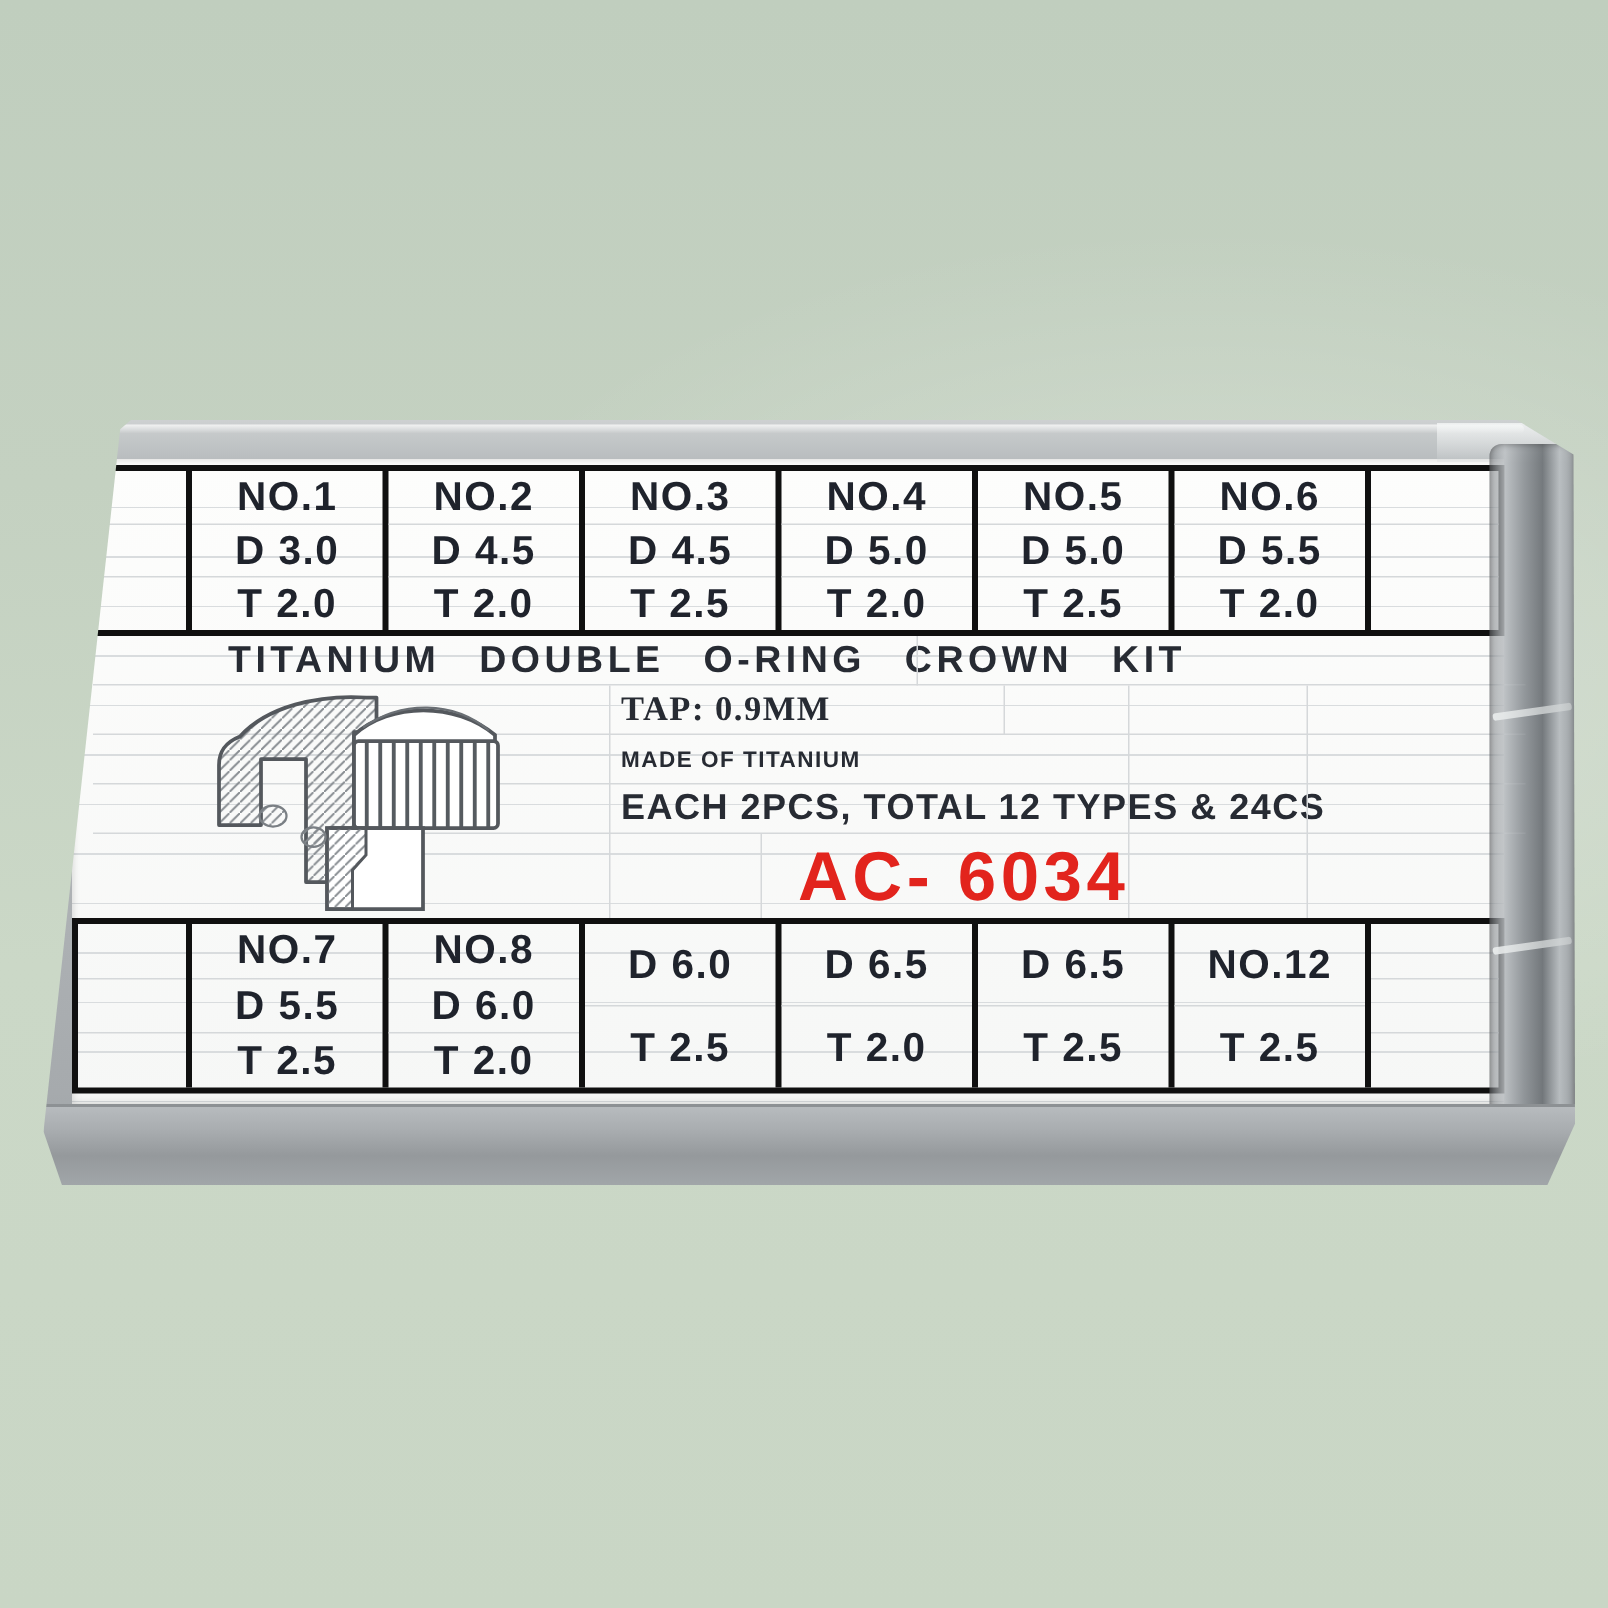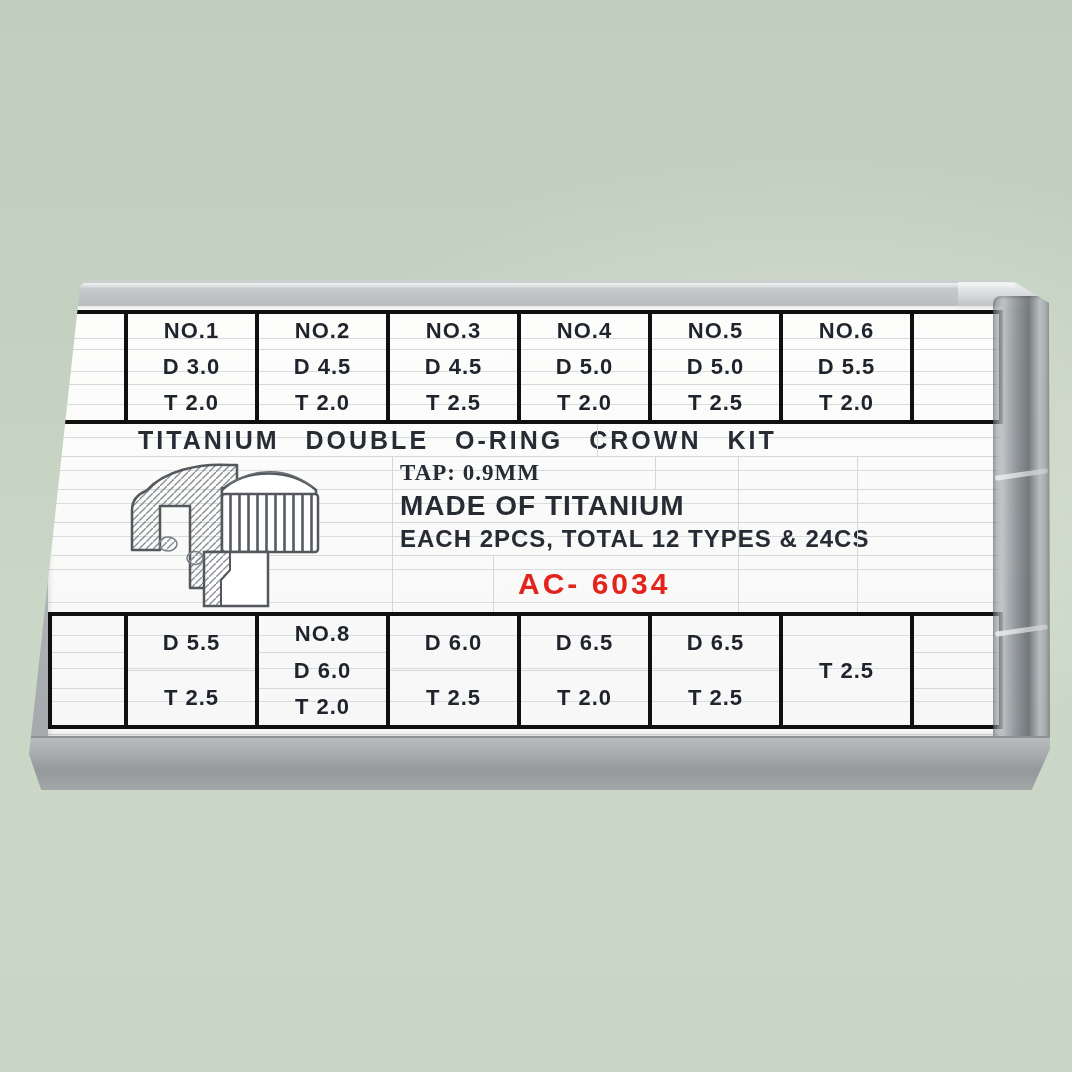--- a/index.html
+++ b/index.html
@@ -52,34 +52,34 @@
   .size-table.bottom{top:306px;height:117px;}
   .size-cell{
     box-sizing:border-box;border-left:4px solid #101010;
     display:flex;flex-direction:column;justify-content:space-around;
     text-align:center;
   }
   .size-cell:first-child{border-left:none;}
   .size-line{
     flex:1;display:flex;align-items:center;justify-content:center;
     border-bottom:1px solid #d5d8da;
-    font-weight:bold;font-size:22px;letter-spacing:1px;color:#1f232c;
+    font-weight:bold;font-size:27px;letter-spacing:1px;color:#1f232c;
   }
   .size-line:last-child{border-bottom:none;}
 
   
-  .mid{position:absolute;left:0;top:118px;width:100%;height:188px;}
+  .mid{position:absolute;left:14px;top:118px;width:100%;height:188px;}
   .mid-row{position:absolute;left:0;width:100%;box-sizing:border-box;border-bottom:1px solid #d5d8da;
     display:flex;align-items:center;font-weight:bold;color:#272b33;}
   .row-title{top:0;height:33px;padding-left:90px;font-size:25px;letter-spacing:3px;word-spacing:16px;}
   .row-tap{top:33px;height:33px;padding-left:352px;font-size:23px;letter-spacing:1px;font-family:Liberation Serif, serif;}
-  .row-made{top:66px;height:33px;padding-left:352px;font-size:28px;letter-spacing:1px;}
+  .row-made{top:66px;height:33px;padding-left:352px;font-size:15px;letter-spacing:1px;}
   .row-each{top:99px;height:33px;padding-left:352px;font-size:24px;letter-spacing:1px;}
   .row-model{top:132px;height:56px;padding-left:470px;border-bottom:none;}
-  .model-text{font-size:30px;font-weight:bold;letter-spacing:3px;color:#e2241d;}
+  .model-text{font-size:46px;font-weight:bold;letter-spacing:3px;color:#e2241d;}
   .vline{position:absolute;width:1px;background:#d5d8da;}
   .crown-wrap{position:absolute;left:70px;top:34px;width:206px;height:152px;}
 
   
   .hinge{
     position:absolute;left:965px;top:16px;width:57px;height:474px;
     background:linear-gradient(90deg,
       rgba(120,124,128,0.55) 0%, rgba(190,194,197,0.85) 18%,
       rgba(140,145,149,0.80) 40%, rgba(105,110,114,0.85) 62%,
       rgba(185,190,193,0.90) 82%, rgba(150,155,158,0.85) 100%);
@@ -191,20 +191,21 @@
         </div>
       </div>
 
       <div class="size-table bottom">
         <div class="size-cell">
           <div class="size-line"></div>
             <div class="size-line"></div>
             <div class="size-line"></div>
         </div>
         <div class="size-cell">
+          <div class="size-line">NO.7</div>
           <div class="size-line">D 5.5</div>
           <div class="size-line">T 2.5</div>
         </div>
         <div class="size-cell">
           <div class="size-line">NO.8</div>
           <div class="size-line">D 6.0</div>
           <div class="size-line">T 2.0</div>
         </div>
         <div class="size-cell">
           <div class="size-line">D 6.0</div>
@@ -212,20 +213,21 @@
         </div>
         <div class="size-cell">
           <div class="size-line">D 6.5</div>
           <div class="size-line">T 2.0</div>
         </div>
         <div class="size-cell">
           <div class="size-line">D 6.5</div>
           <div class="size-line">T 2.5</div>
         </div>
         <div class="size-cell">
+          <div class="size-line">NO.12</div>
           <div class="size-line">T 2.5</div>
         </div>
         <div class="size-cell">
           <div class="size-line"></div>
             <div class="size-line"></div>
             <div class="size-line"></div>
         </div>
       </div>
     </div>
 

